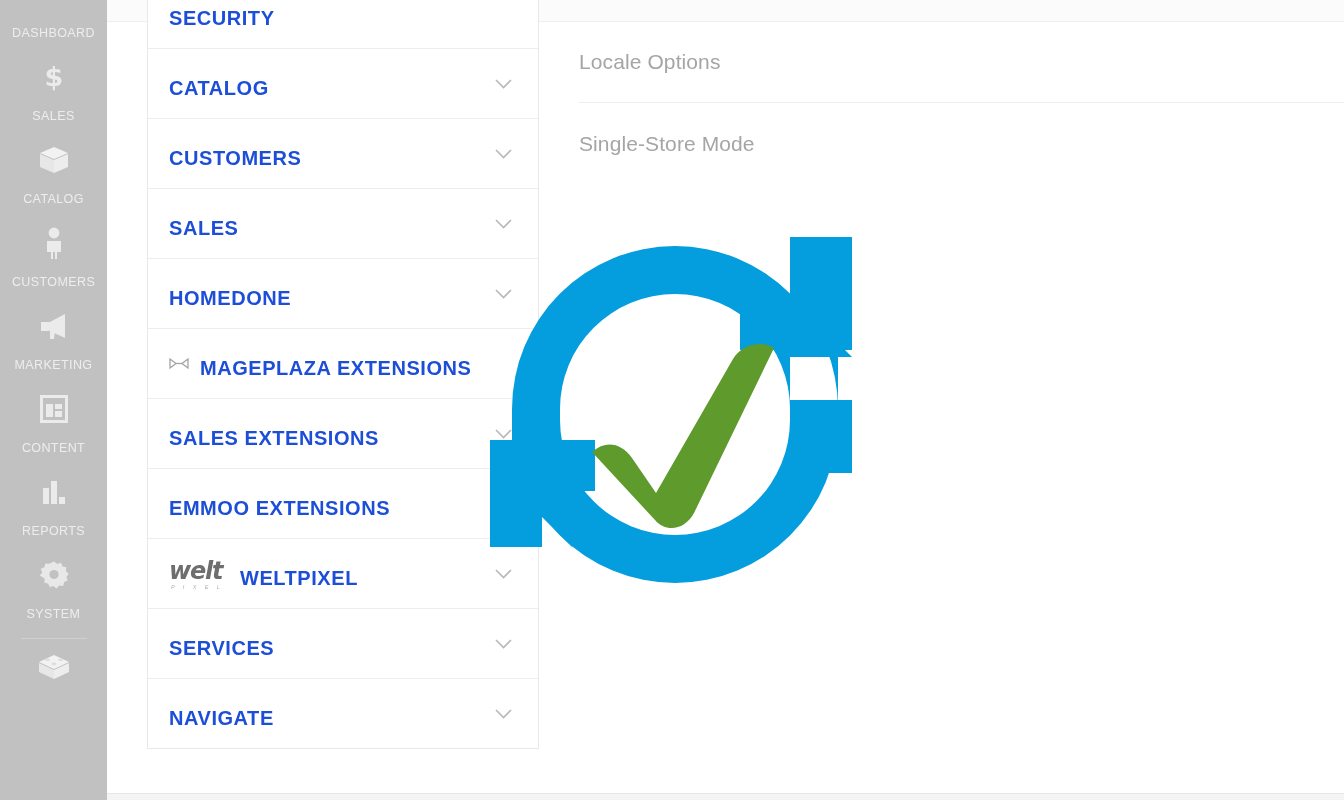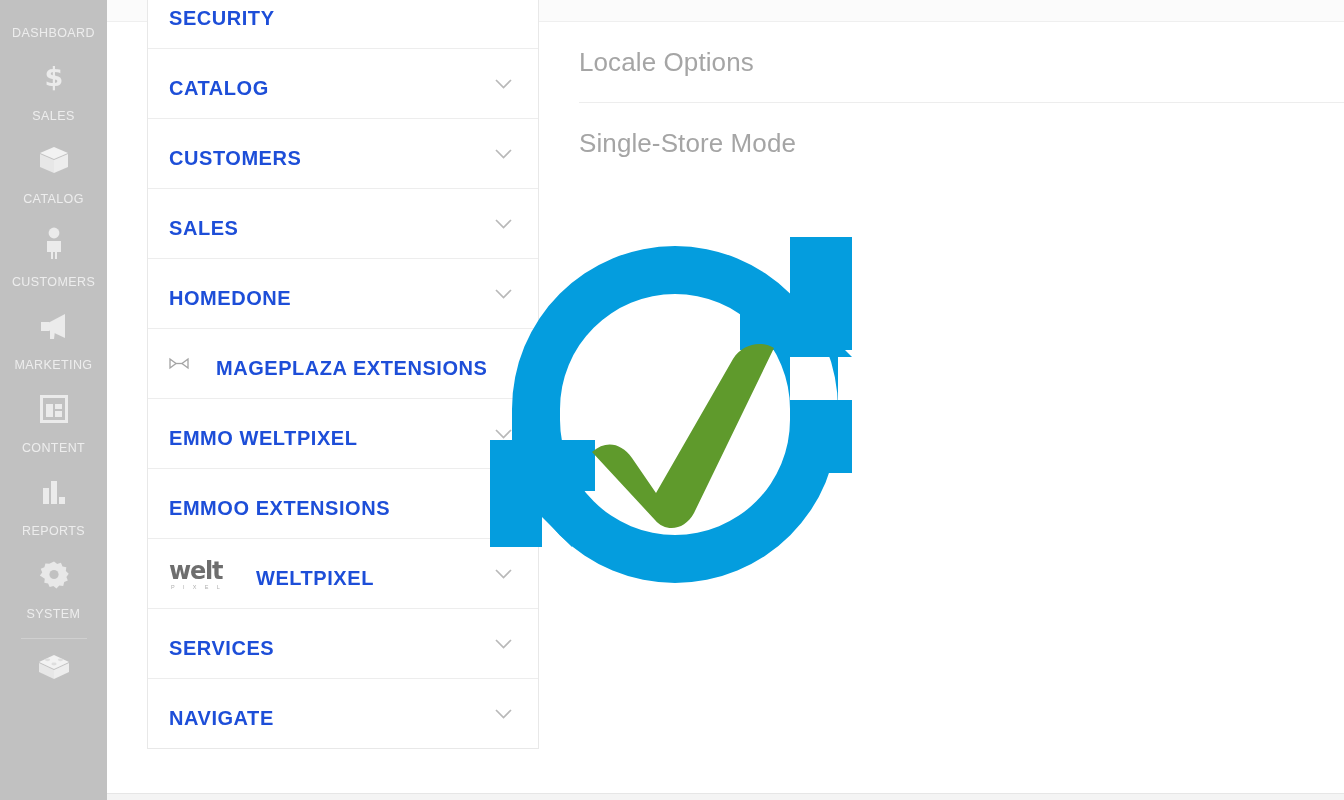--- a/index.html
+++ b/index.html
@@ -80,22 +80,23 @@
   .section-row .s-label {
     font-size: 20px;
     font-weight: bold;
     letter-spacing: .55px;
     color: #1d4ed8;
     white-space: nowrap;
     margin-top: 10px;
   }
   .section-row .s-logo {
     display: flex; align-items: center; justify-content: flex-start;
-    margin-right: 27px;
+    margin-right: 11px;
     flex: none;
+    font-style: italic;
   }
   .chev {
     position: absolute; right: 26px; top: 50%;
     transform: translateY(-50%);
     width: 17px; height: 11px;
   }
   .chev svg { display: block; }
 
   
   .welt-logo { width: 60px; position: relative; top: 2px; }
@@ -117,21 +118,21 @@
     position: absolute; left: 579px; top: 22px;
     width: 765px;
   }
   .content-row {
     height: 81px;
     display: flex; align-items: center;
     border-bottom: 1px solid #ededed;
     cursor: pointer;
   }
   .content-row .c-label {
-    font-size: 26px;
+    font-size: 21px;
     color: #a5a5a5;
     letter-spacing: .1px;
   }
 
   
   .footer-band {
     position: absolute; left: 107px; top: 793px; width: 1237px; height: 7px;
     background: #f4f4f4;
     border-top: 1px solid #e6e6e6;
   }
@@ -305,21 +306,21 @@
         <svg width="20" height="13" viewBox="0 0 20 13">
           <path d="M1 2 L1 11 L7 6.5 Z" fill="none" stroke="#a3a3a3" stroke-width="1.3"></path>
           <path d="M19 2 L19 11 L13 6.5 Z" fill="none" stroke="#a3a3a3" stroke-width="1.3"></path>
           <path d="M7 6.5 L13 6.5" stroke="#a3a3a3" stroke-width="1.3"></path>
         </svg>
       </span>
       <span class="s-label">MAGEPLAZA EXTENSIONS</span>
     </div>
 
     <div class="section-row">
-      <span class="s-label">EMMO WELTPIXEL</span>
+      <span class="s-label">SALES EXTENSIONS</span>
       <span class="chev">
         <svg viewBox="0 0 17 11">
             <path d="M1 1.5 L8.5 9 L16 1.5" fill="none" stroke="#b9b9b9" stroke-width="1.7"></path>
           </svg>
       </span>
     </div>
 
     <div class="section-row">
       <span class="s-label">EMMOO EXTENSIONS</span>
     </div>

